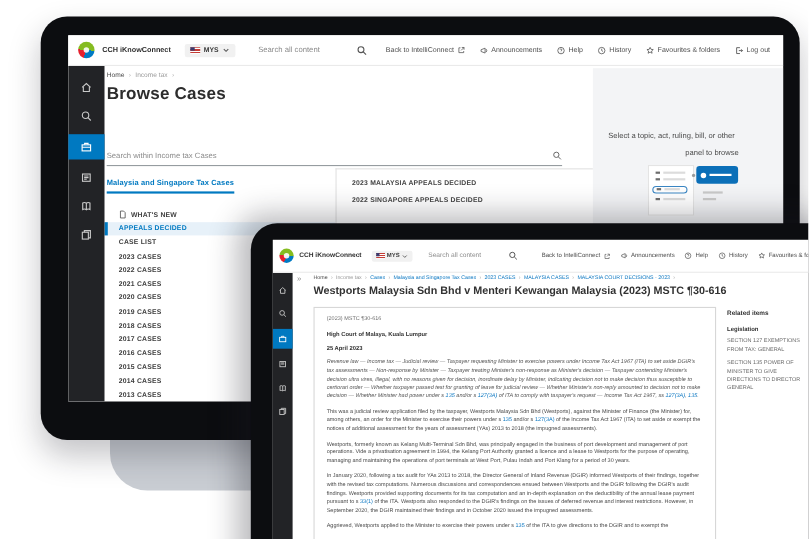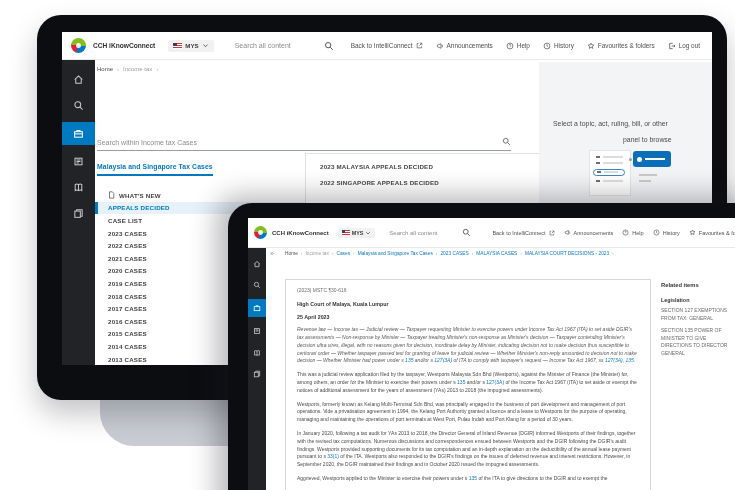--- a/index.html
+++ b/index.html
@@ -215,20 +215,21 @@
           </span>
       </div>
 
       <div class="b-crumb">
         <span class="crumb-home">Home</span>
         <span class="crumb-sep">›</span>
         <span class="crumb-muted">Income tax</span>
         <span class="crumb-sep">›</span>
       </div>
 
+      <div class="b-title">Browse Cases</div>
 
       <div class="b-search">
         <span class="ph">Search within Income tax Cases</span>
         <svg class="ic" width="9" height="9" viewBox="0 0 12 12" fill="none" stroke="#666" stroke-width="1.2">
             <circle cx="5" cy="5" r="3.2"></circle>
             <path d="M7.5 7.5 L10.5 10.5"></path>
           </svg>
       </div>
 
       <div class="b-tab">Malaysia and Singapore Tax Cases</div>
@@ -428,20 +429,21 @@
         <span class="lnkc">Malaysia and Singapore Tax Cases</span>
           <span class="crumb-sep">›</span>
         <span class="lnkc">2023 CASES</span>
           <span class="crumb-sep">›</span>
         <span class="lnkc">MALAYSIA CASES</span>
           <span class="crumb-sep">›</span>
         <span class="lnkc">MALAYSIA COURT DECISIONS - 2023</span>
           <span class="crumb-sep">›</span>
       </div>
 
+      <div class="f-title">Westports Malaysia Sdn Bhd v Menteri Kewangan Malaysia (2023) MSTC ¶30-616</div>
 
       <div class="f-doc">
         <div class="cite">(2023) MSTC ¶30-616</div>
         <div class="court">High Court of Malaya, Kuala Lumpur</div>
         <div class="fdate">25 April 2023</div>
         <div class="catch"><span>Revenue law — Income tax — Judicial review — Taxpayer requesting Minister to exercise powers under Income Tax Act 1967 (ITA) to set aside DGIR's tax assessments — Non-response by Minister — Taxpayer treating Minister's non-response as Minister's decision — Taxpayer contending Minister's decision ultra vires, illegal, with no reasons given for decision, inordinate delay by Minister, indicating decision not to make decision thus susceptible to certiorari order — Whether taxpayer passed test for granting of leave for judicial review — Whether Minister's non-reply amounted to decision not to make decision — Whether Minister had power under s </span><span class="lnk">135</span><span> and/or s </span><span class="lnk">127(3A)</span><span> of ITA to comply with taxpayer's request — Income Tax Act 1967, ss </span><span class="lnk">127(3A)</span><span>, </span><span class="lnk">135</span><span>.</span></div>
         <p><span>This was a judicial review application filed by the taxpayer, Westports Malaysia Sdn Bhd (Westports), against the Minister of Finance (the Minister) for, among others, an order for the Minister to exercise their powers under s </span><span class="lnk">135</span><span> and/or s </span><span class="lnk">127(3A)</span><span> of the Income Tax Act 1967 (ITA) to set aside or exempt the notices of additional assessment for the years of assessment (YAs) 2013 to 2018 (the impugned assessments).</span></p>
         <p><span>Westports, formerly known as Kelang Multi-Terminal Sdn Bhd, was principally engaged in the business of port development and management of port operations. Vide a privatisation agreement in 1994, the Kelang Port Authority granted a licence and a lease to Westports for the purpose of operating, managing and maintaining the operations of port terminals at West Port, Pulau Indah and Port Klang for a period of 30 years.</span></p>
         <p><span>In January 2020, following a tax audit for YAs 2013 to 2018, the Director General of Inland Revenue (DGIR) informed Westports of their findings, together with the revised tax computations. Numerous discussions and correspondences ensued between Westports and the DGIR following the DGIR's audit findings. Westports provided supporting documents for its tax computation and an in-depth explanation on the deductibility of the annual lease payment pursuant to s </span><span class="lnk">33(1)</span><span> of the ITA. Westports also responded to the DGIR's findings on the issues of deferred revenue and interest restrictions. However, in September 2020, the DGIR maintained their findings and in October 2020 issued the impugned assessments.</span></p>
         <p><span>Aggrieved, Westports applied to the Minister to exercise their powers under s </span><span class="lnk">135</span><span> of the ITA to give directions to the DGIR and to exempt the</span></p>

